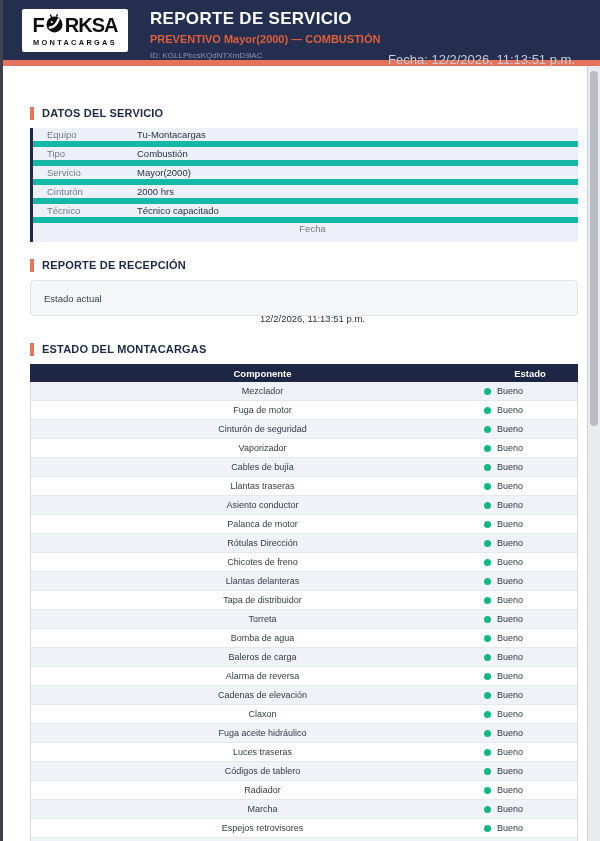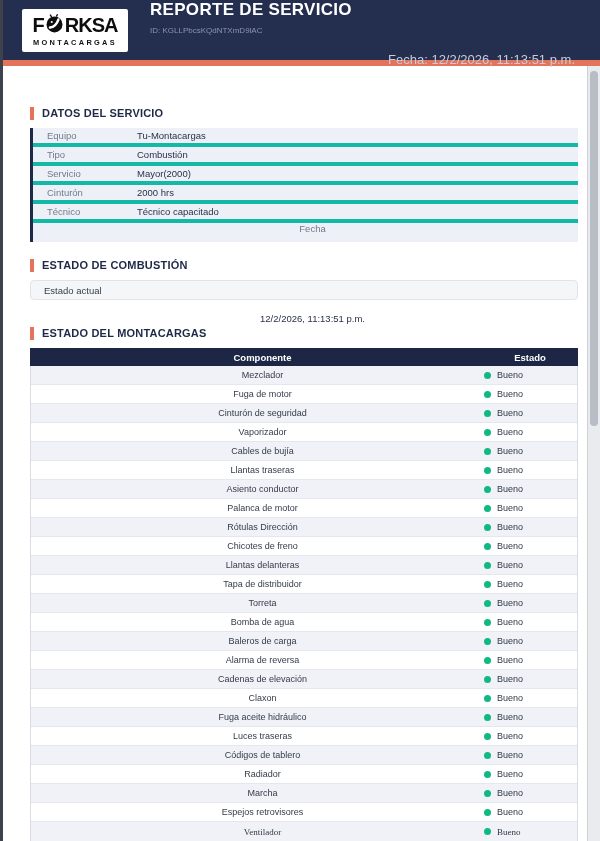--- a/index.html
+++ b/index.html
@@ -38,21 +38,21 @@
   }
   .logo-brand {
     font-size: 20px; font-weight: bold; color: #0d0d0d; letter-spacing: -1px;
     line-height: 20px; display: flex; align-items: center;
   }
   .logo-brand svg { margin: 0 1px; }
   .logo-sub {
     font-size: 7.4px; font-weight: bold; color: #111318;
     letter-spacing: 2.3px; margin-top: 2px; white-space: nowrap;
   }
-  .head-text { margin-left: 22px; }
+  .head-text { margin-left: 22px; padding-top: 9px; }
   .head-title { color: #ffffff; font-size: 17px; font-weight: bold; letter-spacing: 0.3px; }
   .head-subtitle { color: #dd5f3e; font-size: 11px; font-weight: bold; margin-top: 4px; }
   .head-id { color: #8b93ad; font-size: 8px; margin-top: 6px; }
   .head-date { position: absolute; right: 25px; top: 52px; color: #c6cbdc; font-size: 13px; text-align: right; }
 
   .accent-bar { height: 6px; background: #e3735a; }
 
   
   main { padding: 40px 22px 0 30px; position: relative; z-index: 10; }
 
@@ -61,30 +61,30 @@
   .sec-heading span.txt {
     font-size: 11px; font-weight: bold; color: #1e2947; letter-spacing: 0.2px;
   }
 
   
   .kv-panel {
     margin-top: 8px; background: #edf0f6; border-left: 3px solid #1f2a4a;
   }
   .kv-row {
     height: 19px; display: flex; align-items: center; padding-left: 14px;
-    border-bottom: 4px solid #14b8a6;
+    border-bottom: 6px solid #14b8a6;
   }
   .kv-row:last-child { border-bottom: none; flex-direction: column; }
   .kv-label { flex: 0 0 90px; font-size: 9.5px; color: #717b8e; }
   .kv-value { font-size: 9.5px; color: #283149; }
 
   
   .sec-reception { margin-top: 16px; }
   .note-box {
-    margin-top: 8px; height: 20px; background: #f5f6f8;
+    margin-top: 8px; height: 36px; background: #f5f6f8;
     border: 1px solid #e2e4e9; border-radius: 4px;
     display: flex; align-items: center; padding: 0 13px;
     font-size: 9.5px; color: #39414f;
   }
 
   
   .sec-status { margin-top: 26px; }
   .status-table { margin-top: 8px; border: 1px solid #d9dde3; border-top: none; text-align: center; }
   .t-head {
     display: flex; align-items: center; height: 18px; background: #1d2745;
@@ -122,20 +122,21 @@
             <path d="M5.2 14.2 C9.4 13.6 12.6 10.4 14.1 5.8" stroke="#ffffff" stroke-width="2.6" fill="none" stroke-linecap="round"></path>
             <circle cx="7.1" cy="8.4" r="1.1" fill="#ffffff"></circle>
           </svg>
         </span>
         <span>RKSA</span>
       </div>
       <div class="logo-sub">MONTACARGAS</div>
     </div>
     <div class="head-text">
       <div class="head-title">REPORTE DE SERVICIO</div>
+      <div class="head-subtitle">PREVENTIVO Mayor(2000) — COMBUSTIÓN</div>
       <div class="head-id">ID: KGLLPbcsKQdNTXmD9lAC</div>
     </div>
     <div class="head-date">Fecha: 12/2/2026, 11:13:51 p.m.</div>
   </header>
 
   <div class="accent-bar"></div>
 
   <main>
 
     <section>
@@ -167,21 +168,21 @@
           <div class="kv-row">
             <span class="kv-label">Fecha</span>
             <span class="kv-value">12/2/2026, 11:13:51 p.m.</span>
           </div>
         </div>
     </section>
 
     <section class="sec-reception">
       <div class="sec-heading">
         <span class="hmark"></span>
-        <span class="txt">ESTADO DE COMBUSTIÓN</span>
+        <span class="txt">REPORTE DE RECEPCIÓN</span>
       </div>
       <div class="note-box">Estado actual</div>
     </section>
 
     <section class="sec-status">
       <div class="sec-heading">
         <span class="hmark"></span>
         <span class="txt">ESTADO DEL MONTACARGAS</span>
       </div>
       <div class="status-table">

